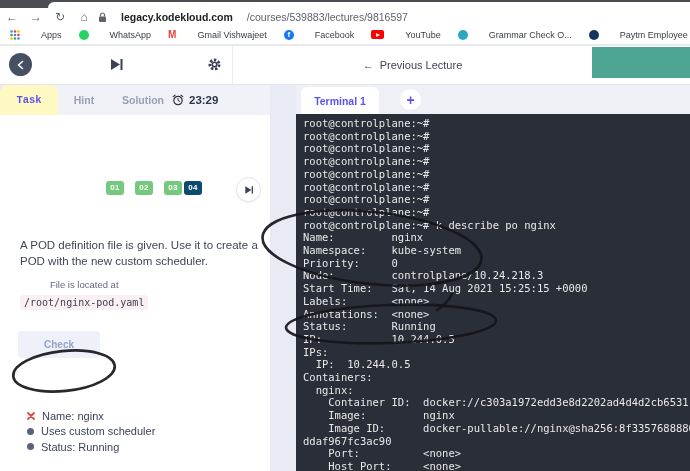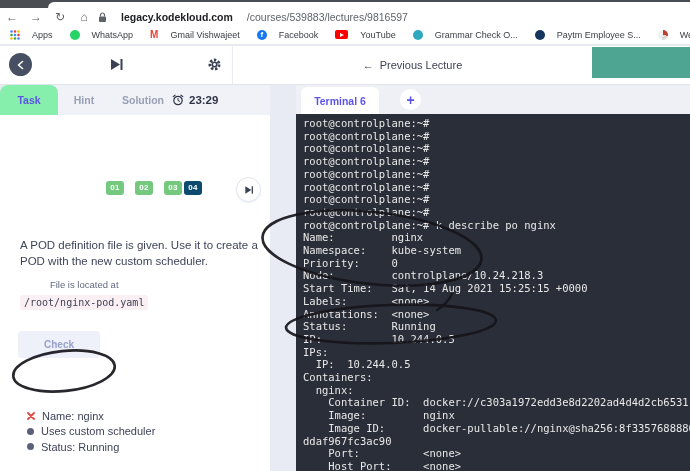--- a/index.html
+++ b/index.html
@@ -8,21 +8,21 @@
   
   #tabstrip{position:absolute;left:0;top:0;width:690px;height:8px;background:#4a4d51;}
   #browser-tab{position:absolute;left:48px;top:2px;right:0;height:6px;background:#fff;border-radius:7px 0 0 0;}
   #toolbar{position:absolute;left:0;top:8px;width:690px;height:18px;background:#fff;display:flex;align-items:center;}
   .nav-ic{color:#5f6368;font-size:12px;line-height:18px;width:24px;text-align:center;flex:0 0 auto;}
   #urlbar{display:flex;align-items:center;gap:14px;margin-left:2px;}
   .url-domain{font-size:10.5px;color:#202124;font-weight:bold;}
   .url-path{font-size:10.5px;color:#5f6368;}
   #bookmarks{position:absolute;left:0;top:26px;width:690px;height:19px;background:#fff;
     border-bottom:1px solid #e6e8ea;display:flex;align-items:center;gap:17px;padding-left:10px;box-sizing:border-box;white-space:nowrap;overflow:hidden;}
-  .bm{display:flex;align-items:flex-start;gap:12px;font-size:9px;color:#3a3d42;flex:0 0 auto;}
+  .bm{display:flex;align-items:flex-start;gap:21px;font-size:9px;color:#3a3d42;flex:0 0 auto;}
   .ico-circle{width:10px;height:10px;border-radius:50%;display:inline-flex;align-items:center;justify-content:center;flex:0 0 auto;}
   .ico-wa{background:#25d366;}
   .ico-gm{color:#ea4335;font-weight:bold;font-size:10px;line-height:10px;}
   .ico-fb{background:#1877f2;color:#fff;font-size:8px;font-weight:bold;line-height:10px;}
   .ico-yt{width:13px;height:9px;background:#f00;border-radius:2px;position:relative;flex:0 0 auto;}
   .ico-yt:after{content:"";position:absolute;left:5px;top:2.5px;border-left:4px solid #fff;border-top:2px solid transparent;border-bottom:2px solid transparent;}
   .ico-gr{background:#2ea8bd;}
   .ico-pt{background:#16355f;}
   .ico-vs{background:conic-gradient(#c23b33 0 28%,#d9d9d9 28% 55%,#f1f1f1 55% 100%);}
   
@@ -31,21 +31,21 @@
   #skip-btn{position:absolute;left:109px;top:11px;width:15px;height:15px;}
   #gear-btn{position:absolute;left:207px;top:11px;width:15px;height:15px;}
   #hdr-divider{position:absolute;left:232px;top:0;width:1px;height:38px;background:#ebedf2;}
   #prev-lecture{position:absolute;left:233px;top:0;width:359px;height:38px;display:flex;align-items:center;justify-content:center;gap:6px;color:#3f4254;font-size:11px;}
   #continue-btn{position:absolute;left:592px;top:1px;width:98px;height:31px;background:#4ea592;border:none;}
   
   #page{position:absolute;left:0;top:85px;width:690px;height:386px;background:#e9ebf4;}
   
   #task-tabs{position:absolute;left:0;top:0;width:270px;height:30px;background:#f1f2f8;border-radius:8px 0 0 0;}
   .ptab{position:absolute;top:0;height:30px;display:flex;align-items:center;justify-content:center;font-size:10.5px;font-weight:bold;}
-  #tab-task{left:0;width:58px;background:#86efac;border-radius:8px 8px 0 0;color:#5d54e6;}
+  #tab-task{left:0;width:58px;background:#fef9c3;border-radius:8px 8px 0 0;color:#5d54e6;font-family:Liberation Mono, monospace;}
   #tab-hint{left:58px;width:52px;color:#9aa0b4;}
   #tab-solution{left:112px;width:62px;color:#9aa0b4;}
   #timer{position:absolute;left:172px;top:0;height:30px;display:flex;align-items:center;gap:5px;color:#2f3545;font-size:11.5px;font-weight:bold;}
   #task-body{position:absolute;left:0;top:30px;width:270px;height:356px;background:#fff;}
   #steps{position:absolute;left:97px;top:66px;display:flex;gap:2px;}
   .step{width:18px;height:14px;border-radius:3px;color:#fff;font-size:8px;font-weight:bold;line-height:14px;text-align:center;letter-spacing:.3px;}
   .step-done{background:#74c97f;margin-left:9px;}
   .step-current{background:#0c4a6e;}
   #next-step-btn{position:absolute;left:236px;top:62px;width:23px;height:23px;border-radius:50%;background:#fff;border:1px solid #e3e6ef;box-shadow:0 1px 2px rgba(40,50,90,.08);display:flex;align-items:center;justify-content:center;}
   #task-desc{position:absolute;left:20px;top:122px;width:252px;font-size:11.5px;line-height:16px;color:#3f4559;}
@@ -214,21 +214,21 @@
         <div class="check-row">
           <span class="dot"></span>
           <span>Status: Running</span>
         </div>
       </div>
     </div>
 
     <div id="gutter"></div>
 
     <div id="term-tabbar">
-      <div id="term-tab">Terminal 6</div>
+      <div id="term-tab">Terminal 1</div>
       <div id="term-plus">+</div>
     </div>
     <div id="terminal">
         <div class="terminal-line">root@controlplane:~# </div>
         <div class="terminal-line">root@controlplane:~# </div>
         <div class="terminal-line">root@controlplane:~# </div>
         <div class="terminal-line">root@controlplane:~# </div>
         <div class="terminal-line">root@controlplane:~# </div>
         <div class="terminal-line">root@controlplane:~# </div>
         <div class="terminal-line">root@controlplane:~# </div>

